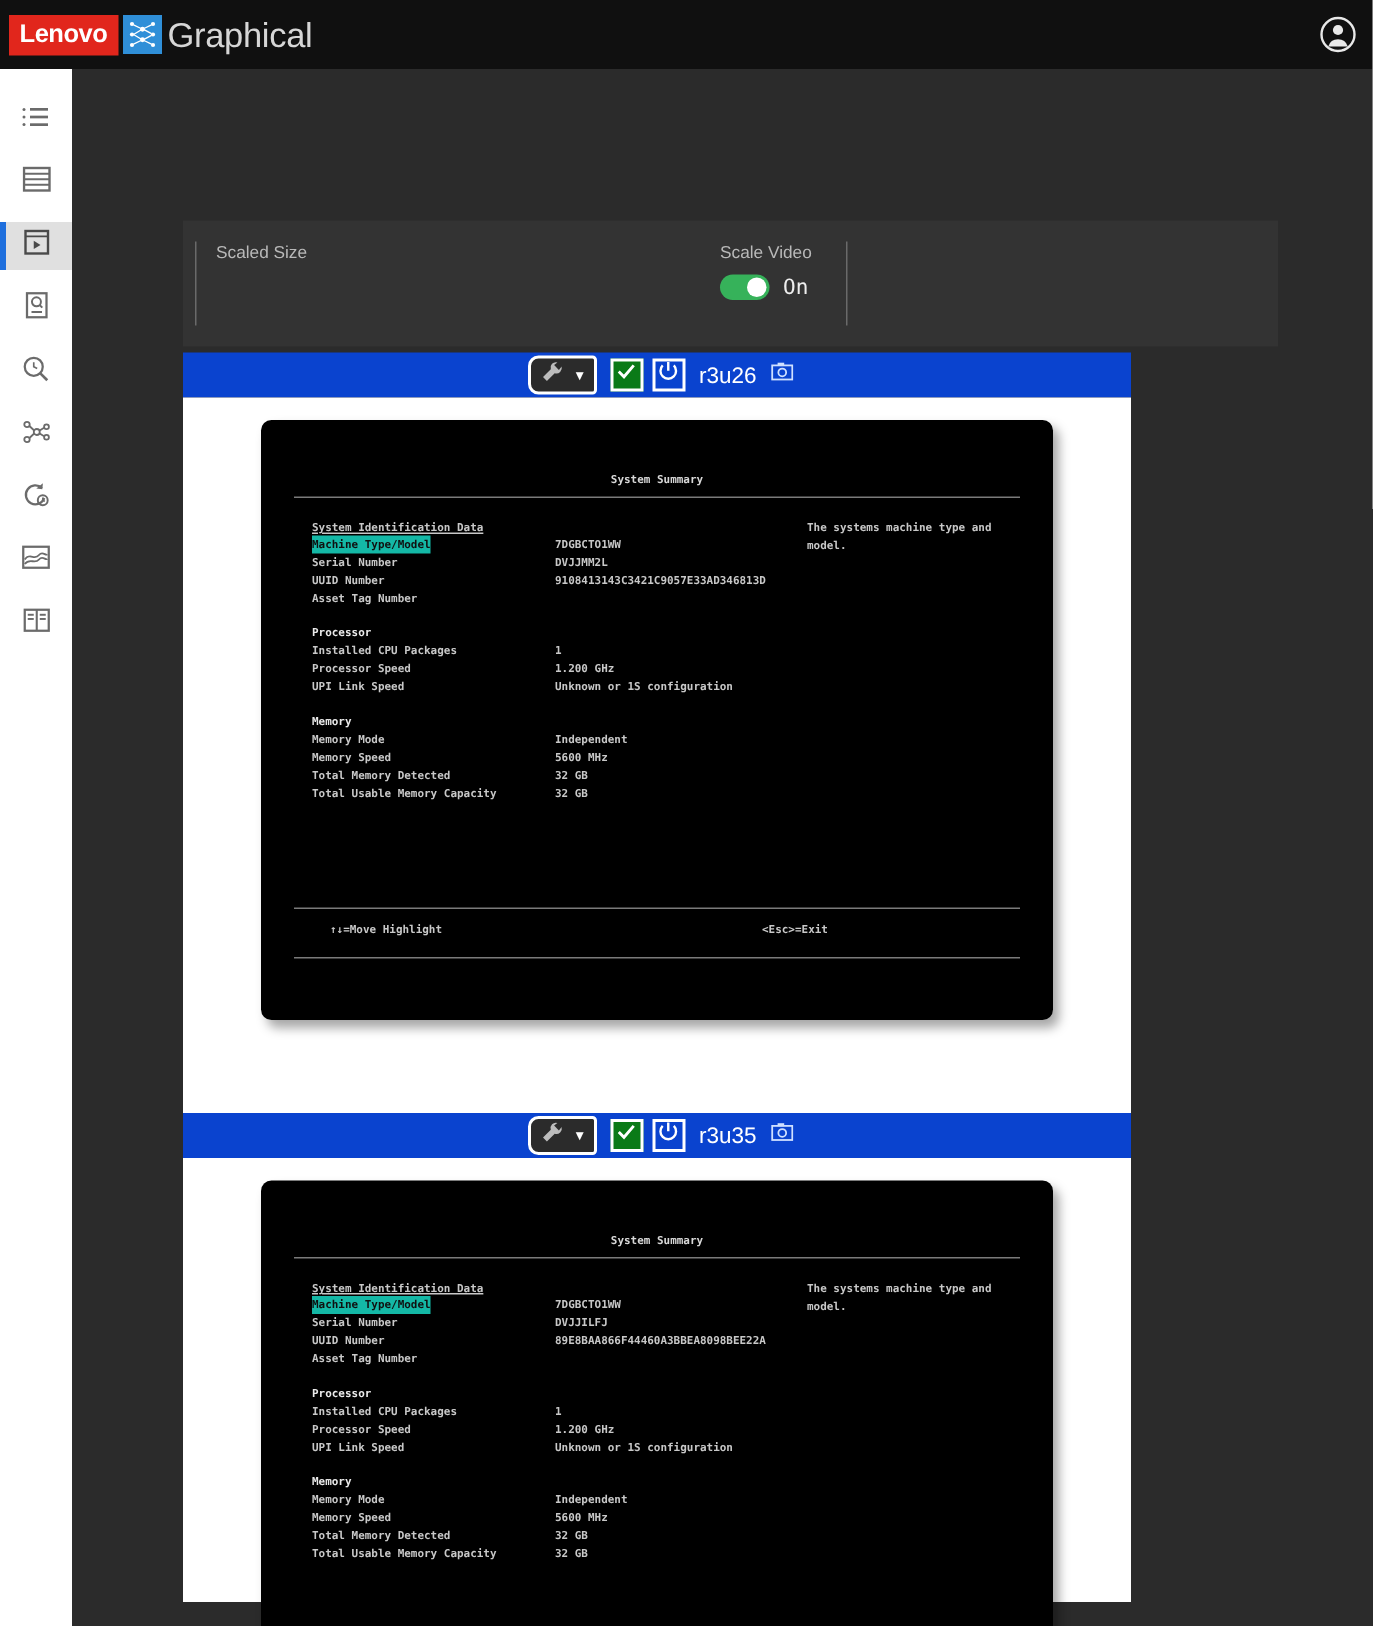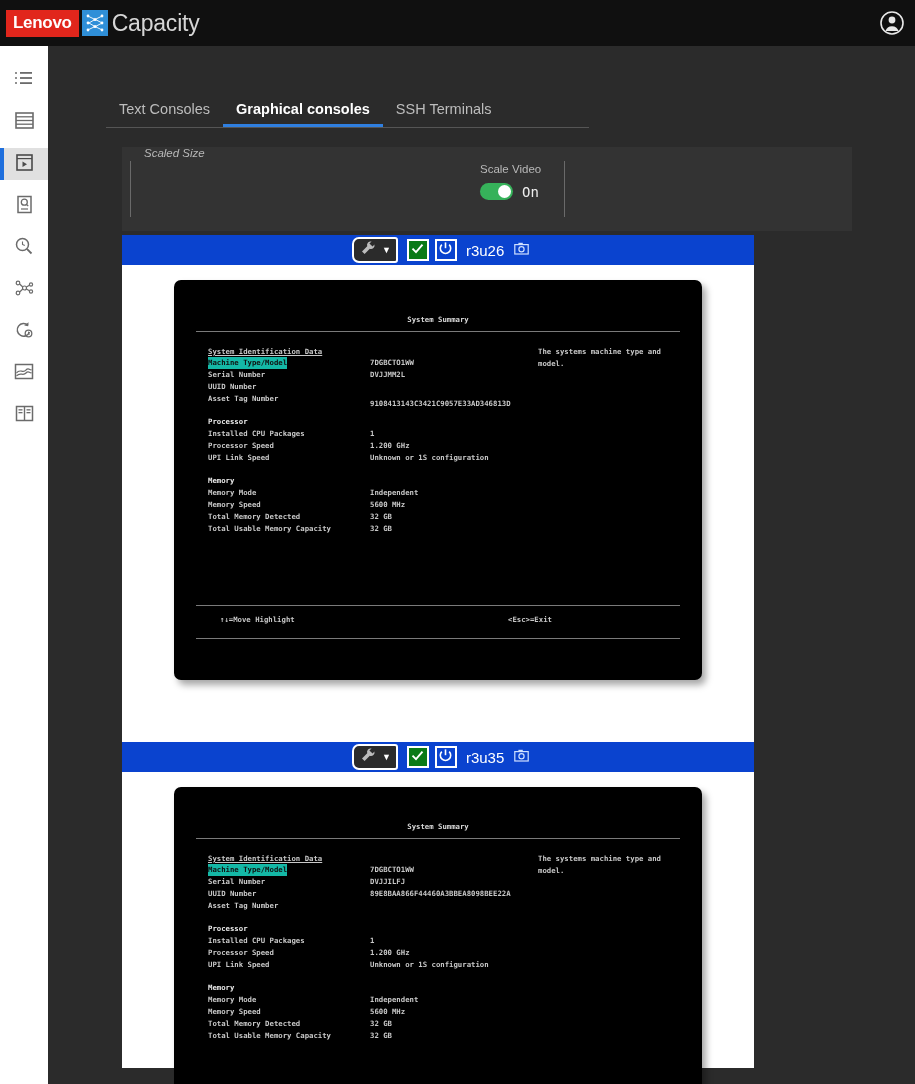--- a/index.html
+++ b/index.html
@@ -174,21 +174,21 @@
             <circle cx="4" cy="18" r="1.4"></circle>
           <circle cx="11" cy="7.5" r="1.6"></circle>
             <circle cx="11" cy="14.5" r="1.6"></circle>
           <circle cx="18" cy="4" r="1.4"></circle>
             <circle cx="18" cy="11" r="1.4"></circle>
             <circle cx="18" cy="18" r="1.4"></circle>
           <path d="M5 4.6 L10 7 M5 11 L10 8 M5 11 L10 14 M5 17.4 L10 15 M12 7.8 L17 10.4 M12 7 L17 4.6 M12 14.2 L17 11.6 M12 15 L17 17.4" stroke="#ffffff" stroke-width="0.9"></path>
         </g>
       </svg>
     </div>
-    <div class="conf-name">Capacity</div>
+    <div class="conf-name">Graphical</div>
     <div class="avatar-btn">
       <svg width="26" height="26" viewBox="0 0 26 26">
         <circle cx="13" cy="13" r="11" fill="none" stroke="#e8e8e8" stroke-width="1.6"></circle>
         <circle cx="13" cy="10" r="3.4" fill="#e8e8e8"></circle>
         <path d="M6.5 21 a6.8 6.8 0 0 1 13 0 z" fill="#e8e8e8"></path>
       </svg>
     </div>
   </div>
 
   <div class="sidebar">
@@ -304,30 +304,25 @@
             <rect x="11.5" y="4.2" width="4" height="1.3"></rect>
               <rect x="11.5" y="7" width="4" height="1.3"></rect>
           </g>
         </svg>
       </span>
     </div>
   </div>
 
   <div class="main">
 
-    <div class="tabs">
-      <div class="tab">Text Consoles</div>
-      <div class="tab active">Graphical consoles</div>
-      <div class="tab">SSH Terminals</div>
-    </div>
 
     <div class="settings">
       <div class="set-divider" style="left:8px; top:14px; height:56px;"></div>
 
-      <div class="set-group" style="left:22px; top:0;font-style:italic;">
+      <div class="set-group" style="left:22px; top:16px;">
         <div class="set-label">Scaled Size</div>
       </div>
 
       <div class="set-group" style="left:358px; top:16px;">
         <div class="set-label">Scale Video</div>
         <div class="row">
           <div class="toggle">
             <div class="knob"></div>
           </div>
           <span class="toggle-text">On</span>
@@ -381,21 +376,21 @@
           <div class="term-inner">
             <div class="tl term-title" style="top:34px; left:0; width:100%;">System Summary</div>
             <div class="hr" style="position:absolute; top:51px; left:22px; width:484px;"></div>
 
             <div class="tl underline" style="top:66px; left:34px;">System Identification Data</div>
             <div class="tl hl" style="top:77px; left:34px;">Machine Type/Model</div>
             <div class="tl" style="top:77px; left:196px;">7DGBCTO1WW</div>
             <div class="tl" style="top:89px; left:34px;">Serial Number</div>
             <div class="tl" style="top:89px; left:196px;">DVJJMM2L</div>
             <div class="tl" style="top:101px; left:34px;">UUID Number</div>
-            <div class="tl" style="top:118px; left:196px;">9108413143C3421C9057E33AD346813D</div>
+            <div class="tl" style="top:101px; left:196px;">9108413143C3421C9057E33AD346813D</div>
             <div class="tl" style="top:113px; left:34px;">Asset Tag Number</div>
 
             <div class="tl sec" style="top:136px; left:34px;">Processor</div>
             <div class="tl" style="top:148px; left:34px;">Installed CPU Packages</div>
             <div class="tl" style="top:148px; left:196px;">1</div>
             <div class="tl" style="top:160px; left:34px;">Processor Speed</div>
             <div class="tl" style="top:160px; left:196px;">1.200 GHz</div>
             <div class="tl" style="top:172px; left:34px;">UPI Link Speed</div>
             <div class="tl" style="top:172px; left:196px;">Unknown or 1S configuration</div>
 

